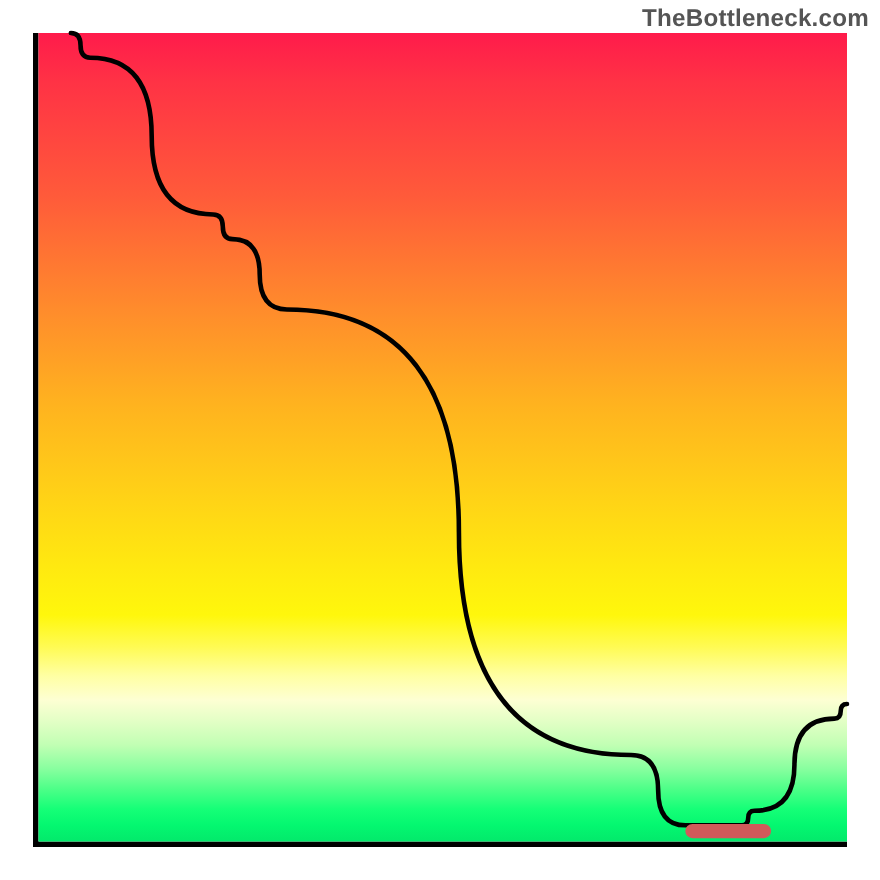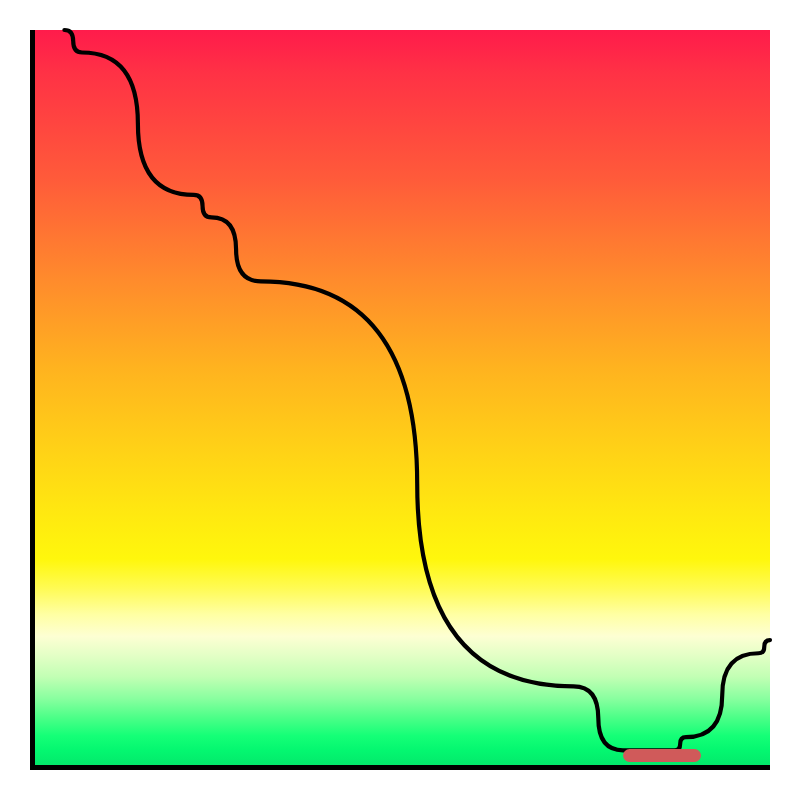--- a/index.html
+++ b/index.html
@@ -63,20 +63,21 @@
     position: absolute;
     height: 13px;
     border-radius: 7px;
     background: #d05a5a;
   }
 </style>
 </head>
 <body>
 
 <div class="container">
+  <div class="attribution">TheBottleneck.com</div>
   <div class="plot-frame">
     <div class="plot-area">
       <div class="gradient"></div>
       <svg class="curve" viewBox="0 0 740 740" preserveAspectRatio="none">
         <path id="curve-path" fill="none" stroke="#000" stroke-width="4.2" stroke-linecap="round" stroke-linejoin="round" d="M 29.60 0.00 Q 38.48 0.00 38.48 11.32 Q 38.48 22.64 47.36 22.64 Q 103.60 22.64 103.60 94.35 Q 103.60 166.06 159.84 166.06 Q 168.72 166.06 168.72 177.38 Q 168.72 188.70 177.60 188.70 Q 202.46 188.70 202.46 220.89 Q 202.46 253.08 227.33 253.08 Q 384.80 253.08 384.80 456.95 Q 384.80 660.82 542.27 660.82 Q 567.14 660.82 567.14 693.01 Q 567.14 725.20 592.00 725.20 Q 595.11 725.20 595.11 725.20 Q 595.11 725.20 598.22 725.20 Q 617.90 725.20 617.90 725.20 Q 617.90 725.20 637.58 725.20 Q 640.69 725.20 640.69 725.20 Q 640.69 725.20 643.80 725.20 Q 649.57 725.20 649.57 718.54 Q 649.57 711.88 655.34 711.88 Q 691.90 711.88 691.90 669.70 Q 691.90 627.52 728.46 627.52 Q 734.23 627.52 734.23 620.86 Q 734.23 614.20 740.00 614.20"></path>
       </svg>
       <div id="marker" class="marker" style="left: 588.3px; width: 77.7px; top: 719.2px;"></div>
     </div>
   </div>
 </div>

